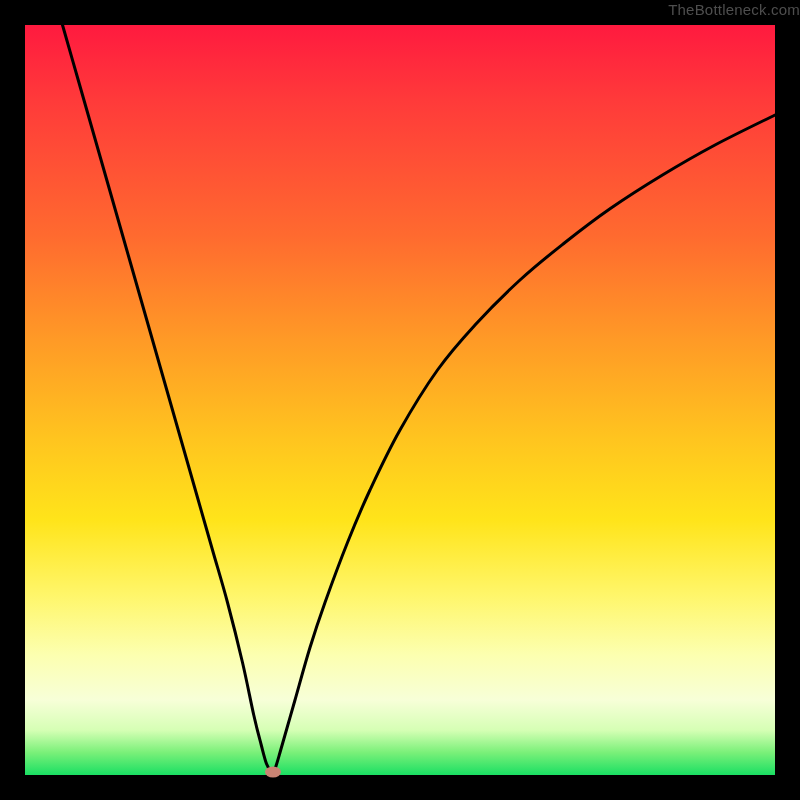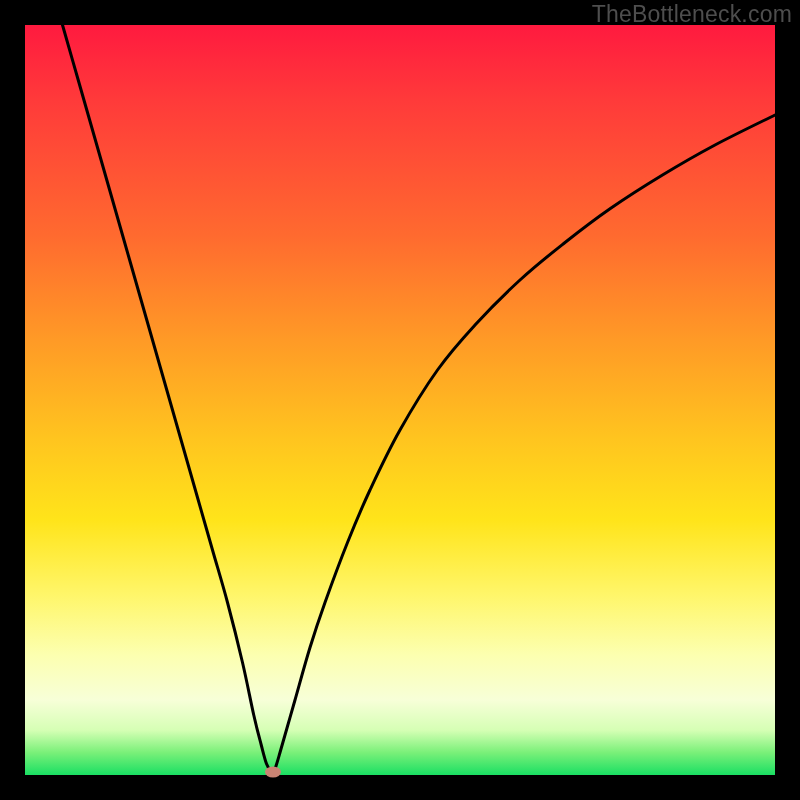--- a/index.html
+++ b/index.html
@@ -36,23 +36,23 @@
       #fcffb0 84%,
       #f7ffd8 90%,
       #d6ffb5 94%,
       #7af079 97%,
       #1adf63 100%
     );
   }
   #watermark {
     position: absolute;
     top: 1px;
-    right: 8px;
+    right: 0;
     color: #4e4e4e;
-    font-size: 23px;
+    font-size: 15px;
     font-weight: 500;
     letter-spacing: 0.2px;
     user-select: none;
     z-index: 5;
   }
   svg.curve {
     position: absolute;
     left: 0; top: 0;
     width: 750px; height: 750px;
     overflow: visible;

